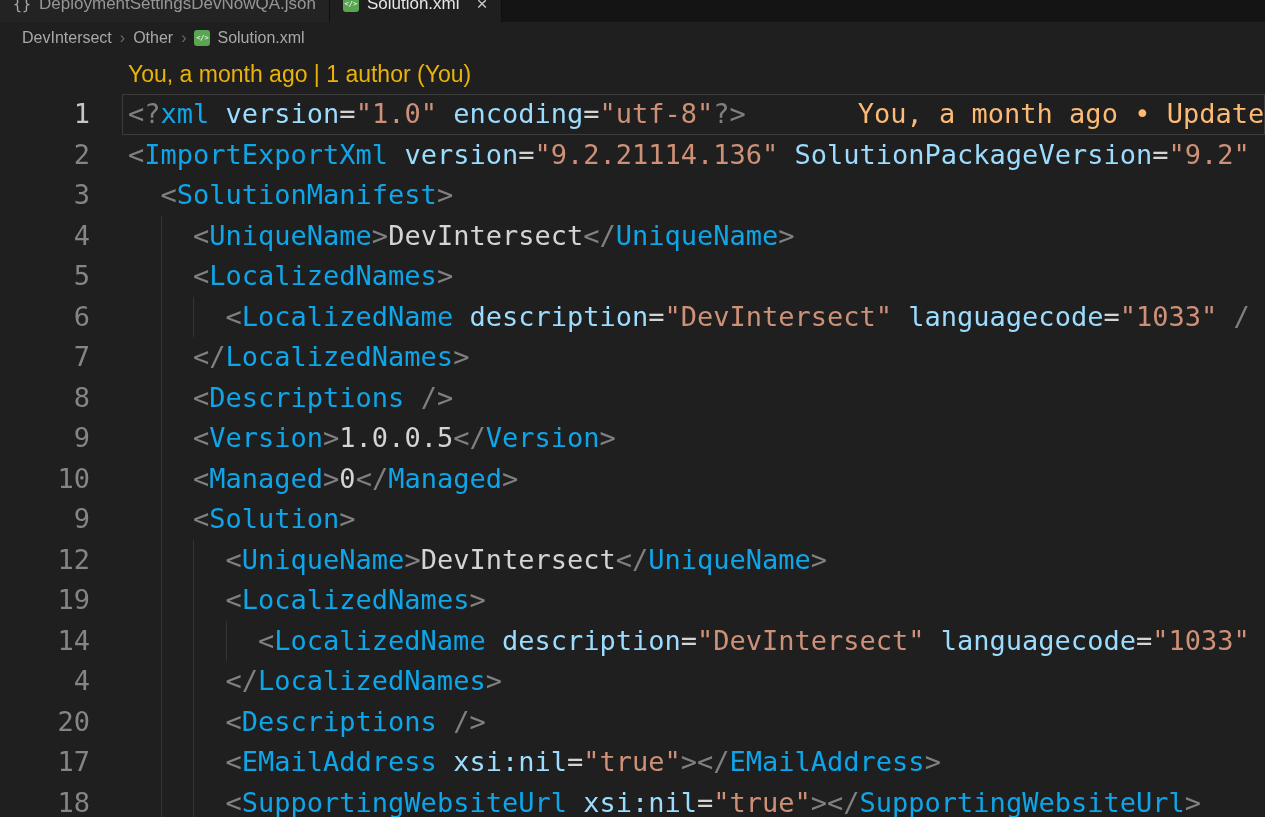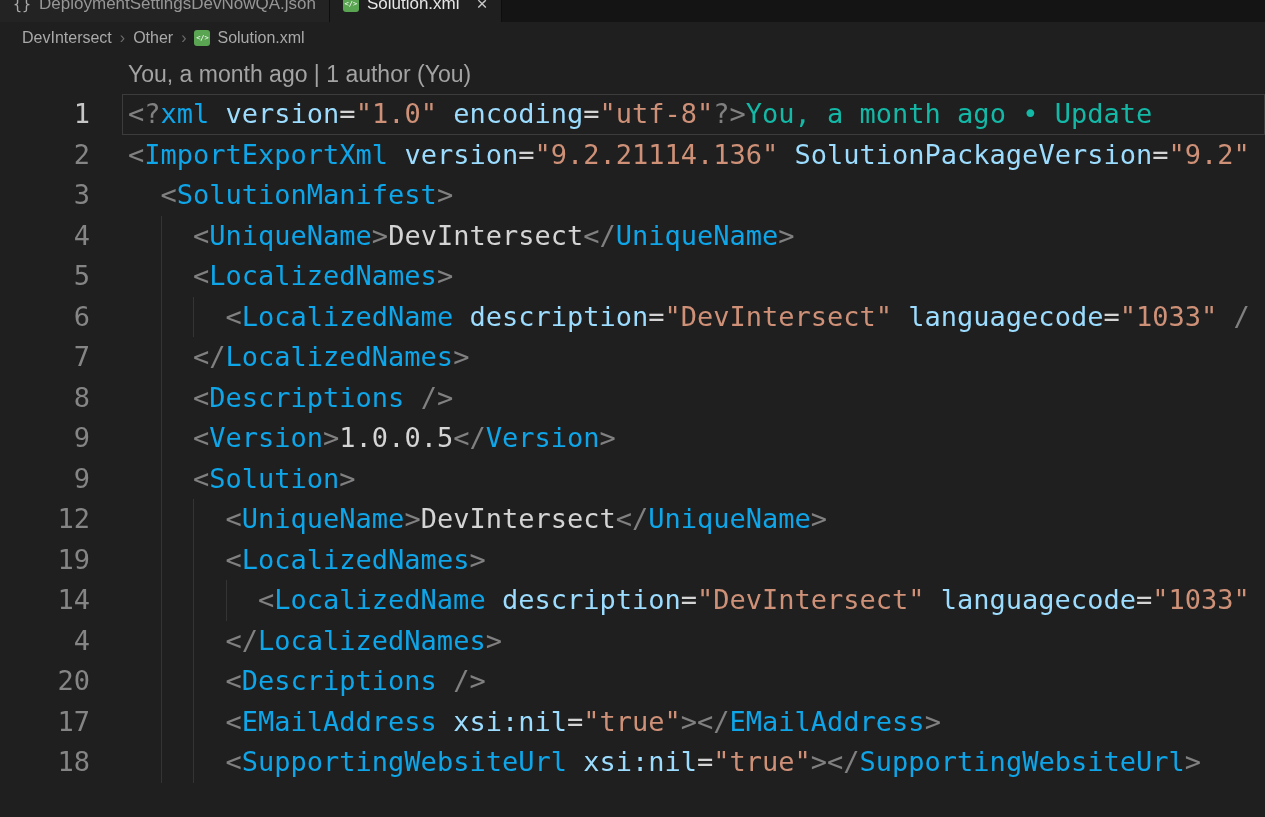--- a/index.html
+++ b/index.html
@@ -20,37 +20,37 @@
   .tab-close { margin-left:9px; color:#c8c8c8; font-size:19px; }
 
   
   .breadcrumbs { height:32px; display:flex; align-items:center; padding-left:22px; gap:8px;
                  font-size:16px; color:#a9a9a9; background:#1f1f1f; }
   .crumb { display:flex; align-items:center; gap:7px; cursor:pointer; }
   .crumb-sep { color:#6b6b6b; font-size:16px; }
 
   
   .codelens { margin-left:128px; height:40px; display:flex; align-items:center;
-              color:#a3a3a3; font-size:23px; cursor:pointer; }
+              color:#eab308; font-size:23px; cursor:pointer; }
 
   
   .code { font-family:"DejaVu Sans Mono", monospace; font-size:27px; }
   .code-row { display:flex; height:40.5px; line-height:40.5px; white-space:pre; }
   .line-num { width:90px; flex:none; text-align:right; color:#858585; user-select:none; }
   .code-row.current .line-num { color:#c6c6c6; }
   .line-content { flex:1 1 auto; margin-left:32px; padding-left:6px; position:relative; overflow:hidden; }
   .code-row.current .line-content { outline:1px solid #3c3c3c; outline-offset:-1px; }
   .indent-guide { position:absolute; top:0; bottom:0; width:1px; background:#343434; }
 
   .tk-p { color:#808080; }
   .tk-t { color:#0ea5e9; }
   .tk-a { color:#9cdcfe; }
   .tk-s { color:#ce9178; }
   .tk-x { color:#d4d4d4; }
-  .blame { color:#14b8a6; }
+  .blame { color:#fdba74; margin-left:112px; }
 </style>
 </head>
 <body>
 
 <div class="tab-bar">
     <div class="tab">
       <div class="tab-inner">
         <span class="json-braces">{}</span>
         <span class="tab-label">DeploymentSettingsDevNowQA.json</span>
       </div>
@@ -84,20 +84,21 @@
 <div class="code" id="code-lines">
     <div class="code-row current"><div class="line-num">1</div><div class="line-content"><span></span><span class="tk-p">&lt;?</span><span class="tk-t">xml</span><span class="tk-x"> </span><span class="tk-a">version</span><span class="tk-x">=</span><span class="tk-s">"1.0"</span><span class="tk-x"> </span><span class="tk-a">encoding</span><span class="tk-x">=</span><span class="tk-s">"utf-8"</span><span class="tk-p">?&gt;</span><span class="blame">You, a month ago • Update</span></div></div>
     <div class="code-row"><div class="line-num">2</div><div class="line-content"><span></span><span class="tk-p">&lt;</span><span class="tk-t">ImportExportXml</span><span class="tk-x"> </span><span class="tk-a">version</span><span class="tk-x">=</span><span class="tk-s">"9.2.21114.136"</span><span class="tk-x"> </span><span class="tk-a">SolutionPackageVersion</span><span class="tk-x">=</span><span class="tk-s">"9.2"</span></div></div>
     <div class="code-row"><div class="line-num">3</div><div class="line-content"><span>  </span><span class="tk-p">&lt;</span><span class="tk-t">SolutionManifest</span><span class="tk-p">&gt;</span></div></div>
     <div class="code-row"><div class="line-num">4</div><div class="line-content"><span class="indent-guide" style="left: calc(2ch + 6px);"></span><span>    </span><span class="tk-p">&lt;</span><span class="tk-t">UniqueName</span><span class="tk-p">&gt;</span><span class="tk-x">DevIntersect</span><span class="tk-p">&lt;/</span><span class="tk-t">UniqueName</span><span class="tk-p">&gt;</span></div></div>
     <div class="code-row"><div class="line-num">5</div><div class="line-content"><span class="indent-guide" style="left: calc(2ch + 6px);"></span><span>    </span><span class="tk-p">&lt;</span><span class="tk-t">LocalizedNames</span><span class="tk-p">&gt;</span></div></div>
     <div class="code-row"><div class="line-num">6</div><div class="line-content"><span class="indent-guide" style="left: calc(2ch + 6px);"></span><span class="indent-guide" style="left: calc(4ch + 6px);"></span><span>      </span><span class="tk-p">&lt;</span><span class="tk-t">LocalizedName</span><span class="tk-x"> </span><span class="tk-a">description</span><span class="tk-x">=</span><span class="tk-s">"DevIntersect"</span><span class="tk-x"> </span><span class="tk-a">languagecode</span><span class="tk-x">=</span><span class="tk-s">"1033"</span><span class="tk-x"> </span><span class="tk-p">/</span></div></div>
     <div class="code-row"><div class="line-num">7</div><div class="line-content"><span class="indent-guide" style="left: calc(2ch + 6px);"></span><span>    </span><span class="tk-p">&lt;/</span><span class="tk-t">LocalizedNames</span><span class="tk-p">&gt;</span></div></div>
     <div class="code-row"><div class="line-num">8</div><div class="line-content"><span class="indent-guide" style="left: calc(2ch + 6px);"></span><span>    </span><span class="tk-p">&lt;</span><span class="tk-t">Descriptions</span><span class="tk-x"> </span><span class="tk-p">/&gt;</span></div></div>
     <div class="code-row"><div class="line-num">9</div><div class="line-content"><span class="indent-guide" style="left: calc(2ch + 6px);"></span><span>    </span><span class="tk-p">&lt;</span><span class="tk-t">Version</span><span class="tk-p">&gt;</span><span class="tk-x">1.0.0.5</span><span class="tk-p">&lt;/</span><span class="tk-t">Version</span><span class="tk-p">&gt;</span></div></div>
+    <div class="code-row"><div class="line-num">10</div><div class="line-content"><span class="indent-guide" style="left: calc(2ch + 6px);"></span><span>    </span><span class="tk-p">&lt;</span><span class="tk-t">Managed</span><span class="tk-p">&gt;</span><span class="tk-x">0</span><span class="tk-p">&lt;/</span><span class="tk-t">Managed</span><span class="tk-p">&gt;</span></div></div>
     <div class="code-row"><div class="line-num">9</div><div class="line-content"><span class="indent-guide" style="left: calc(2ch + 6px);"></span><span>    </span><span class="tk-p">&lt;</span><span class="tk-t">Solution</span><span class="tk-p">&gt;</span></div></div>
     <div class="code-row"><div class="line-num">12</div><div class="line-content"><span class="indent-guide" style="left: calc(2ch + 6px);"></span><span class="indent-guide" style="left: calc(4ch + 6px);"></span><span>      </span><span class="tk-p">&lt;</span><span class="tk-t">UniqueName</span><span class="tk-p">&gt;</span><span class="tk-x">DevIntersect</span><span class="tk-p">&lt;/</span><span class="tk-t">UniqueName</span><span class="tk-p">&gt;</span></div></div>
     <div class="code-row"><div class="line-num">19</div><div class="line-content"><span class="indent-guide" style="left: calc(2ch + 6px);"></span><span class="indent-guide" style="left: calc(4ch + 6px);"></span><span>      </span><span class="tk-p">&lt;</span><span class="tk-t">LocalizedNames</span><span class="tk-p">&gt;</span></div></div>
     <div class="code-row"><div class="line-num">14</div><div class="line-content"><span class="indent-guide" style="left: calc(2ch + 6px);"></span><span class="indent-guide" style="left: calc(4ch + 6px);"></span><span class="indent-guide" style="left: calc(6ch + 6px);"></span><span>        </span><span class="tk-p">&lt;</span><span class="tk-t">LocalizedName</span><span class="tk-x"> </span><span class="tk-a">description</span><span class="tk-x">=</span><span class="tk-s">"DevIntersect"</span><span class="tk-x"> </span><span class="tk-a">languagecode</span><span class="tk-x">=</span><span class="tk-s">"1033"</span></div></div>
     <div class="code-row"><div class="line-num">4</div><div class="line-content"><span class="indent-guide" style="left: calc(2ch + 6px);"></span><span class="indent-guide" style="left: calc(4ch + 6px);"></span><span>      </span><span class="tk-p">&lt;/</span><span class="tk-t">LocalizedNames</span><span class="tk-p">&gt;</span></div></div>
     <div class="code-row"><div class="line-num">20</div><div class="line-content"><span class="indent-guide" style="left: calc(2ch + 6px);"></span><span class="indent-guide" style="left: calc(4ch + 6px);"></span><span>      </span><span class="tk-p">&lt;</span><span class="tk-t">Descriptions</span><span class="tk-x"> </span><span class="tk-p">/&gt;</span></div></div>
     <div class="code-row"><div class="line-num">17</div><div class="line-content"><span class="indent-guide" style="left: calc(2ch + 6px);"></span><span class="indent-guide" style="left: calc(4ch + 6px);"></span><span>      </span><span class="tk-p">&lt;</span><span class="tk-t">EMailAddress</span><span class="tk-x"> </span><span class="tk-a">xsi:nil</span><span class="tk-x">=</span><span class="tk-s">"true"</span><span class="tk-p">&gt;&lt;/</span><span class="tk-t">EMailAddress</span><span class="tk-p">&gt;</span></div></div>
     <div class="code-row"><div class="line-num">18</div><div class="line-content"><span class="indent-guide" style="left: calc(2ch + 6px);"></span><span class="indent-guide" style="left: calc(4ch + 6px);"></span><span>      </span><span class="tk-p">&lt;</span><span class="tk-t">SupportingWebsiteUrl</span><span class="tk-x"> </span><span class="tk-a">xsi:nil</span><span class="tk-x">=</span><span class="tk-s">"true"</span><span class="tk-p">&gt;&lt;/</span><span class="tk-t">SupportingWebsiteUrl</span><span class="tk-p">&gt;</span></div></div>
   </div>
 

